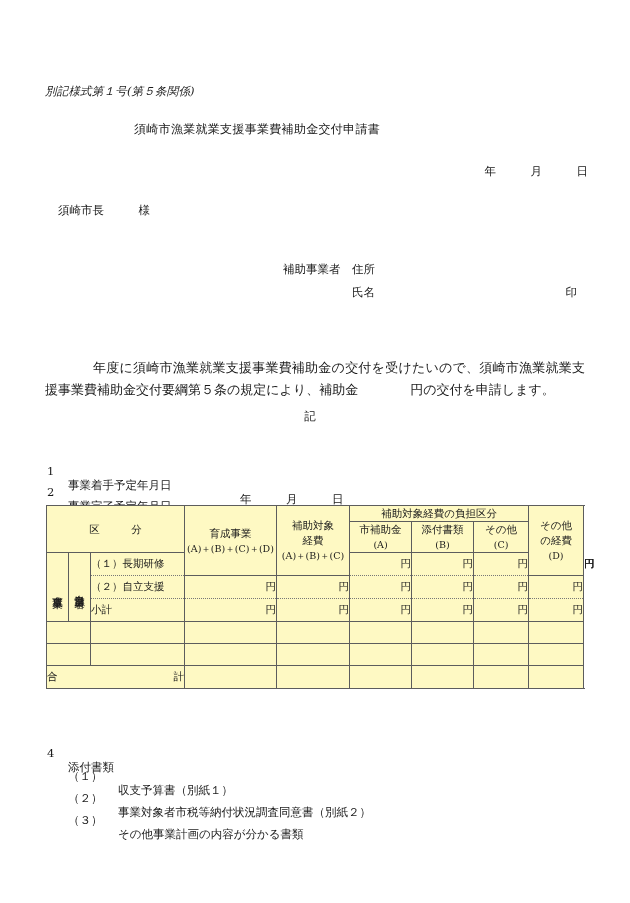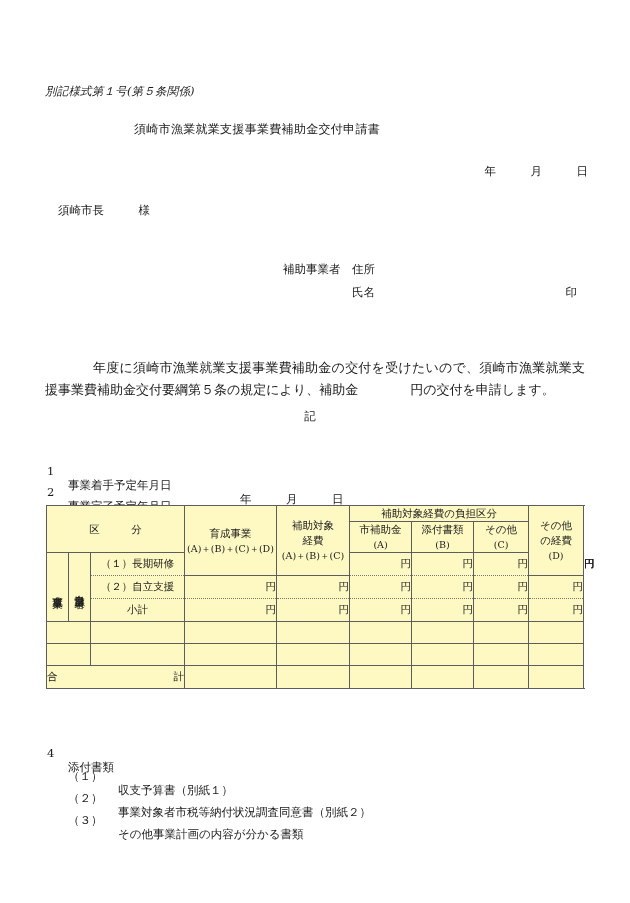--- a/index.html
+++ b/index.html
@@ -87,21 +87,20 @@
     text-orientation: upright;
     letter-spacing: 1px;
     line-height: 22px;
     display: inline-block;
     font-size: 10.5px;
   }
   .catcell {
     padding: 3px 4px 3px 8px;
     height: 22px;
     font-size: 10.5px;
-    text-align: center;
   }
   .yen {
     text-align: right;
     padding: 3px 7px 3px 2px;
     height: 22px;
     font-size: 10.5px;
   }
   .blankrow td { height: 21px; }
 
   .dot-b { border-bottom: 1px dotted #777 !important; }

